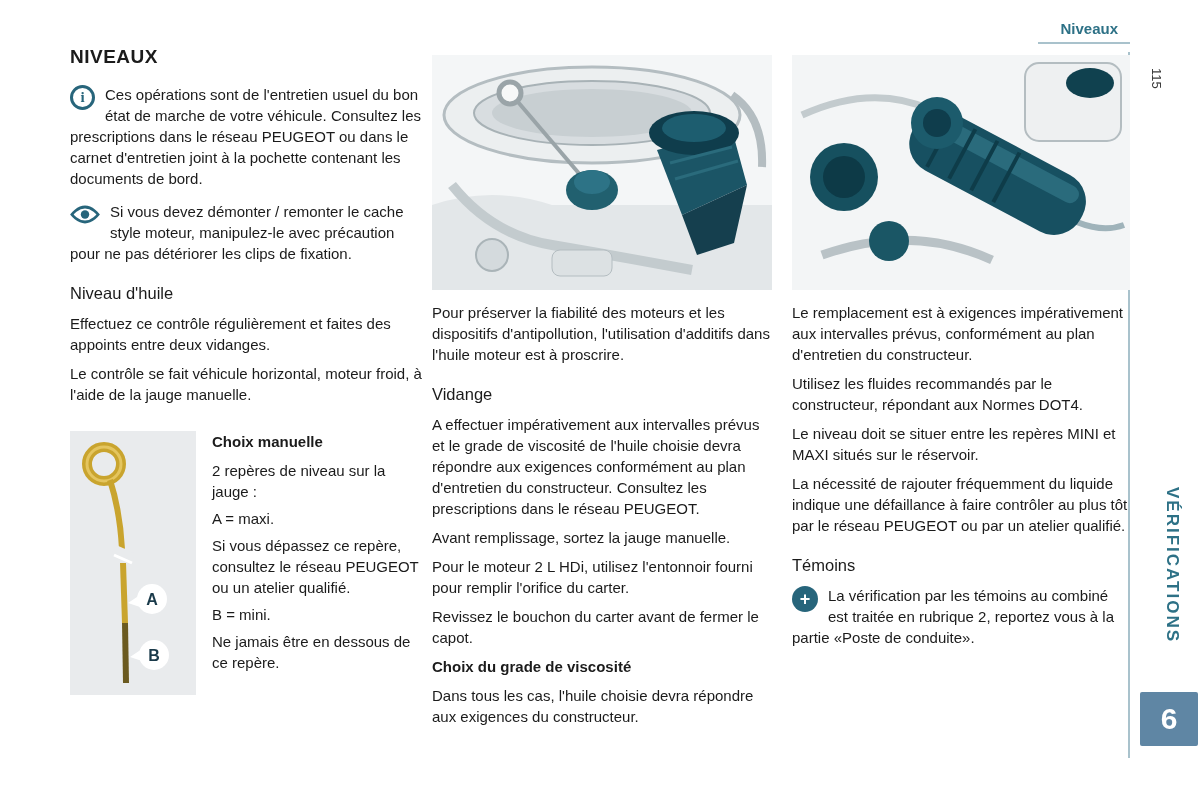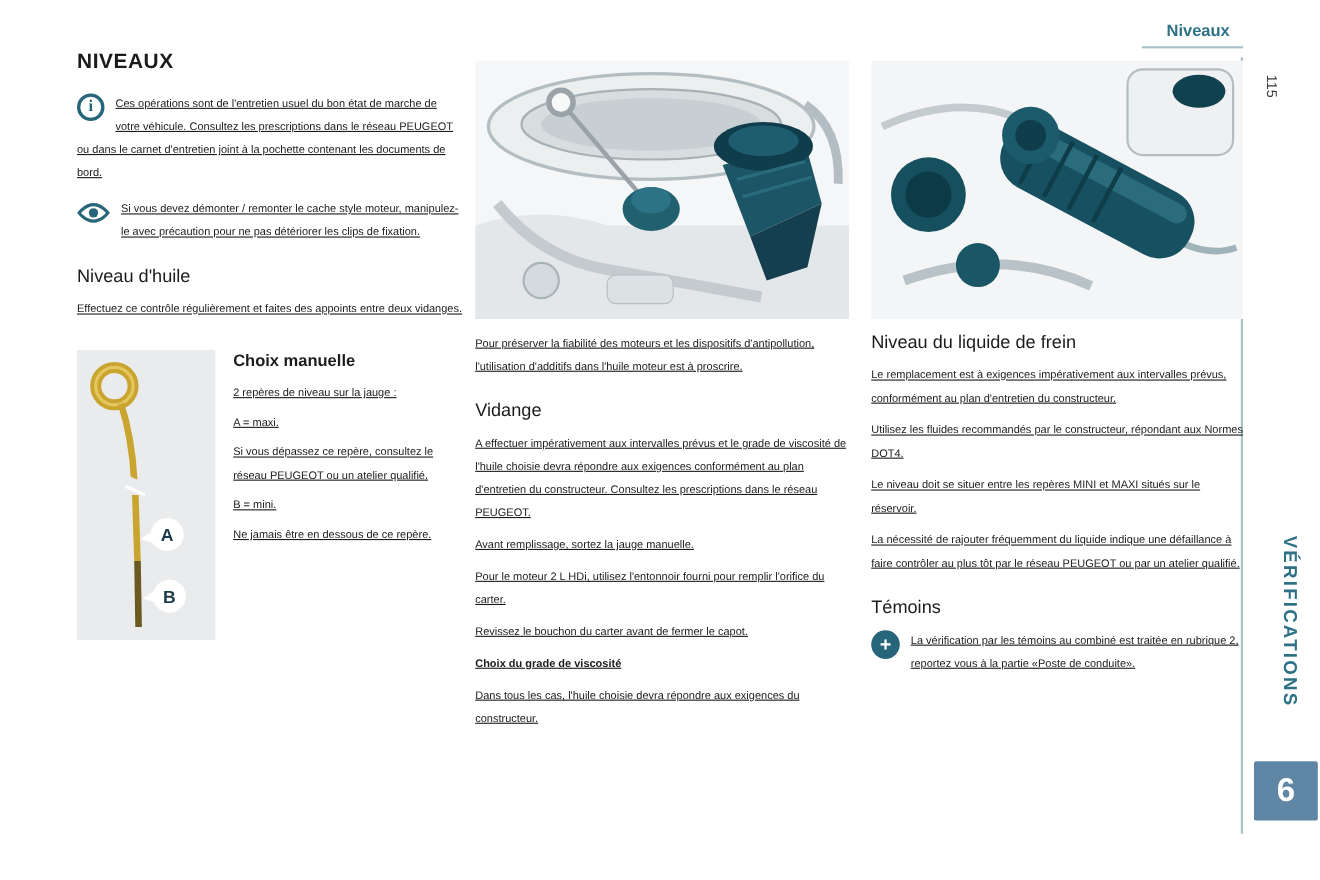--- a/index.html
+++ b/index.html
@@ -46,21 +46,21 @@
   .col { position:absolute; }
   .col1 { left:70px;  top:46px; width:352px; }
   .col2 { left:432px; top:55px; width:340px; }
   .col3 { left:792px; top:55px; width:338px; }
 
   .col h1 {
     font-size:19px; font-weight:bold; letter-spacing:0.5px;
     margin:0 0 16px;
   }
   .col h2 { font-size:16.5px; font-weight:normal; margin:20px 0 10px; }
-  .col p  { font-size:10px; line-height:21px; margin:0 0 8px;text-decoration:underline; }
+  .col p  { font-size:15px; line-height:21px; margin:0 0 8px; }
   .bold-sub { font-weight:bold; }
 
   
   .icon-para { margin-bottom:12px; }
   .ico { float:left; margin:1px 10px 2px 0; }
   .info-icon {
     width:25px; height:25px; border-radius:50%;
     border:3px solid #27657b; color:#27657b;
     display:flex; align-items:center; justify-content:center;
     font-family:"Liberation Serif", serif; font-weight:bold; font-size:15px;
@@ -108,20 +108,21 @@
     <div class="icon-para">
       <svg class="ico eye-icon" viewBox="0 0 32 20">
         <path d="M16 2 C24 2 30 10 30 10 C30 10 24 18 16 18 C8 18 2 10 2 10 C2 10 8 2 16 2 Z" fill="none" stroke="#27657b" stroke-width="3"></path>
         <circle cx="16" cy="10" r="4.5" fill="#27657b"></circle>
       </svg>
       <p>Si vous devez démonter / remonter le cache style moteur, manipulez-le avec précaution pour ne pas détériorer les clips de fixation.</p>
     </div>
 
     <h2>Niveau d'huile</h2>
     <p>Effectuez ce contrôle régulièrement et faites des appoints entre deux vidanges.</p>
+    <p>Le contrôle se fait véhicule horizontal, moteur froid, à l'aide de la jauge manuelle.</p>
 
     <div class="figure">
       <svg class="dipstick-svg" viewBox="0 0 126 264">
         <rect width="126" height="264" fill="#e9ebed"></rect>
 
         <circle cx="34" cy="33" r="17" fill="none" stroke="#c9a42e" stroke-width="10"></circle>
         <circle cx="34" cy="33" r="17" fill="none" stroke="#e4c55f" stroke-width="3"></circle>
 
         <path d="M40 49 Q50 80 52 118" fill="none" stroke="#c9a42e" stroke-width="6"></path>
 
@@ -199,21 +200,20 @@
         <line x1="190" y1="92" x2="190" y2="148" stroke="#0e3c49" stroke-width="4"></line>
         <line x1="215" y1="92" x2="215" y2="148" stroke="#0e3c49" stroke-width="4"></line>
       </g>
       <circle cx="145" cy="68" r="26" fill="#1c5b6c"></circle>
       <circle cx="145" cy="68" r="14" fill="#0f3d4c"></circle>
       <circle cx="52" cy="122" r="34" fill="#16505f"></circle>
       <circle cx="52" cy="122" r="21" fill="#0d3a47"></circle>
       <circle cx="97" cy="186" r="20" fill="#1a5665"></circle>
     </svg>
 
-    <h2 style="margin-top:4px;">Niveau du liquide de frein</h2>
     <p>Le remplacement est à exigences impérativement aux intervalles prévus, conformément au plan d'entretien du constructeur.</p>
     <p>Utilisez les fluides recommandés par le constructeur, répondant aux Normes DOT4.</p>
     <p>Le niveau doit se situer entre les repères MINI et MAXI situés sur le réservoir.</p>
     <p>La nécessité de rajouter fréquemment du liquide indique une défaillance à faire contrôler au plus tôt par le réseau PEUGEOT ou par un atelier qualifié.</p>
 
     <h2>Témoins</h2>
     <div class="icon-para">
       <span class="ico plus-icon">+</span>
       <p>La vérification par les témoins au combiné est traitée en rubrique 2, reportez vous à la partie «Poste de conduite».</p>
     </div>

